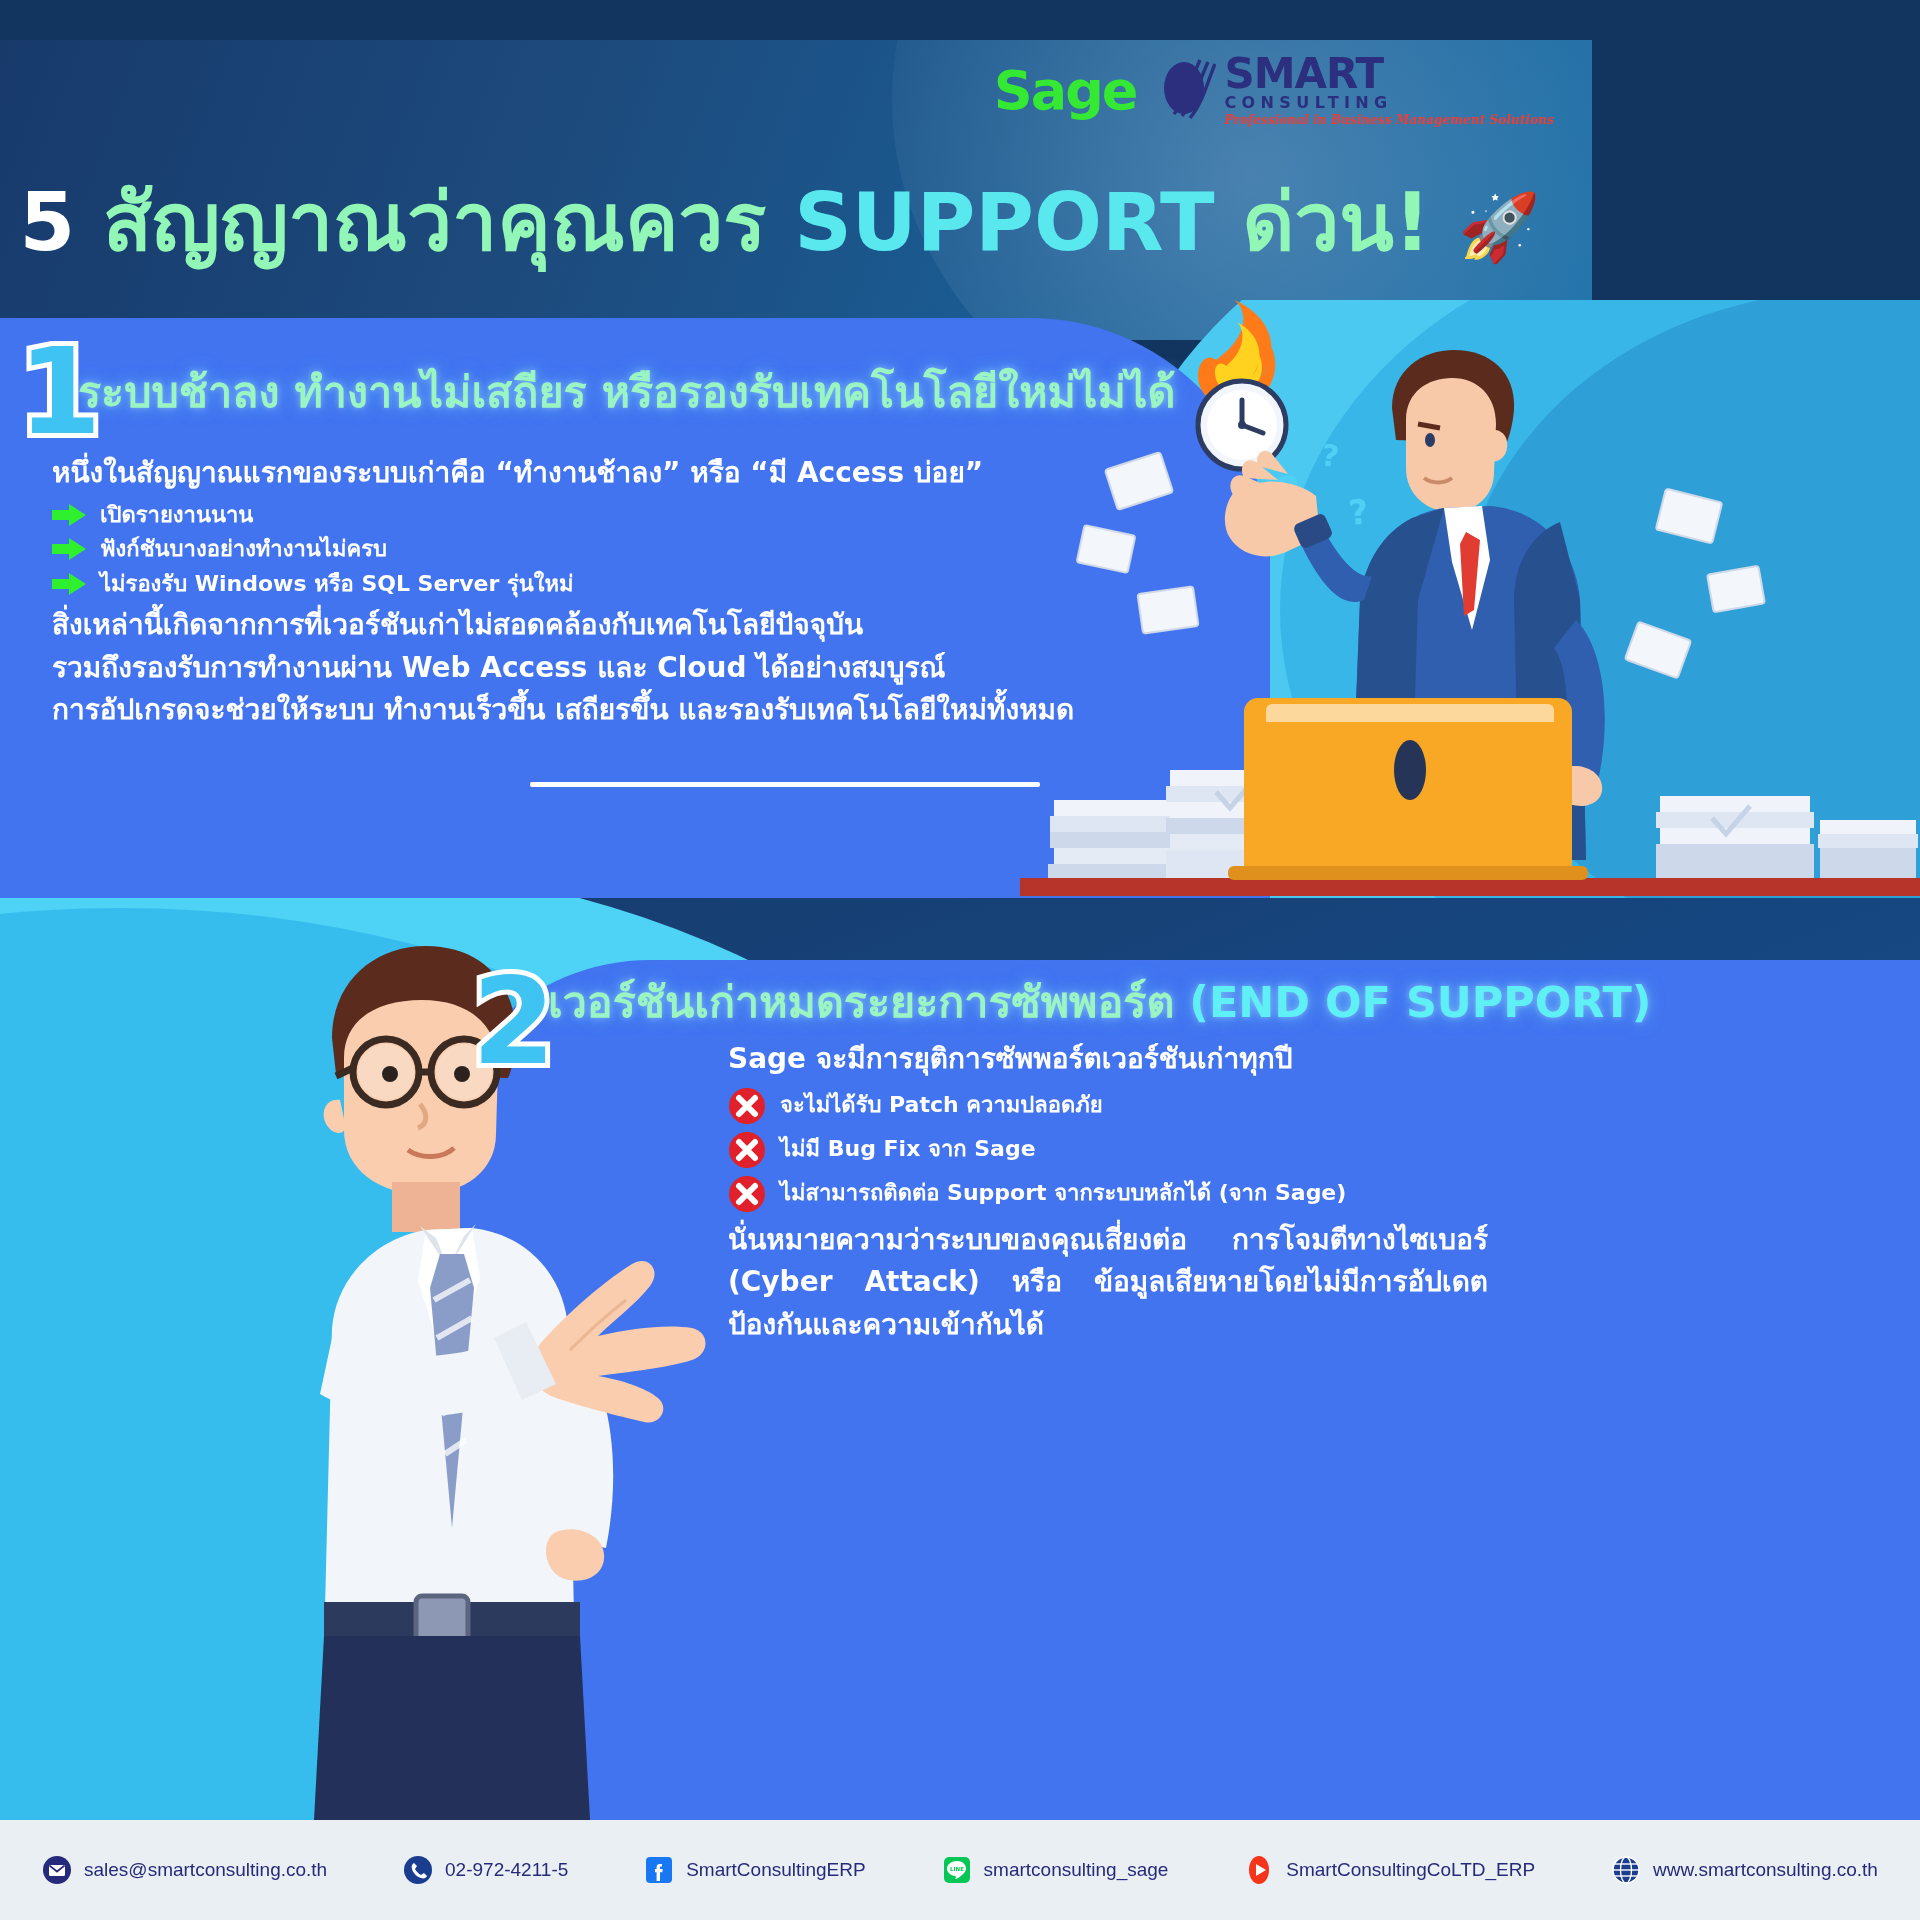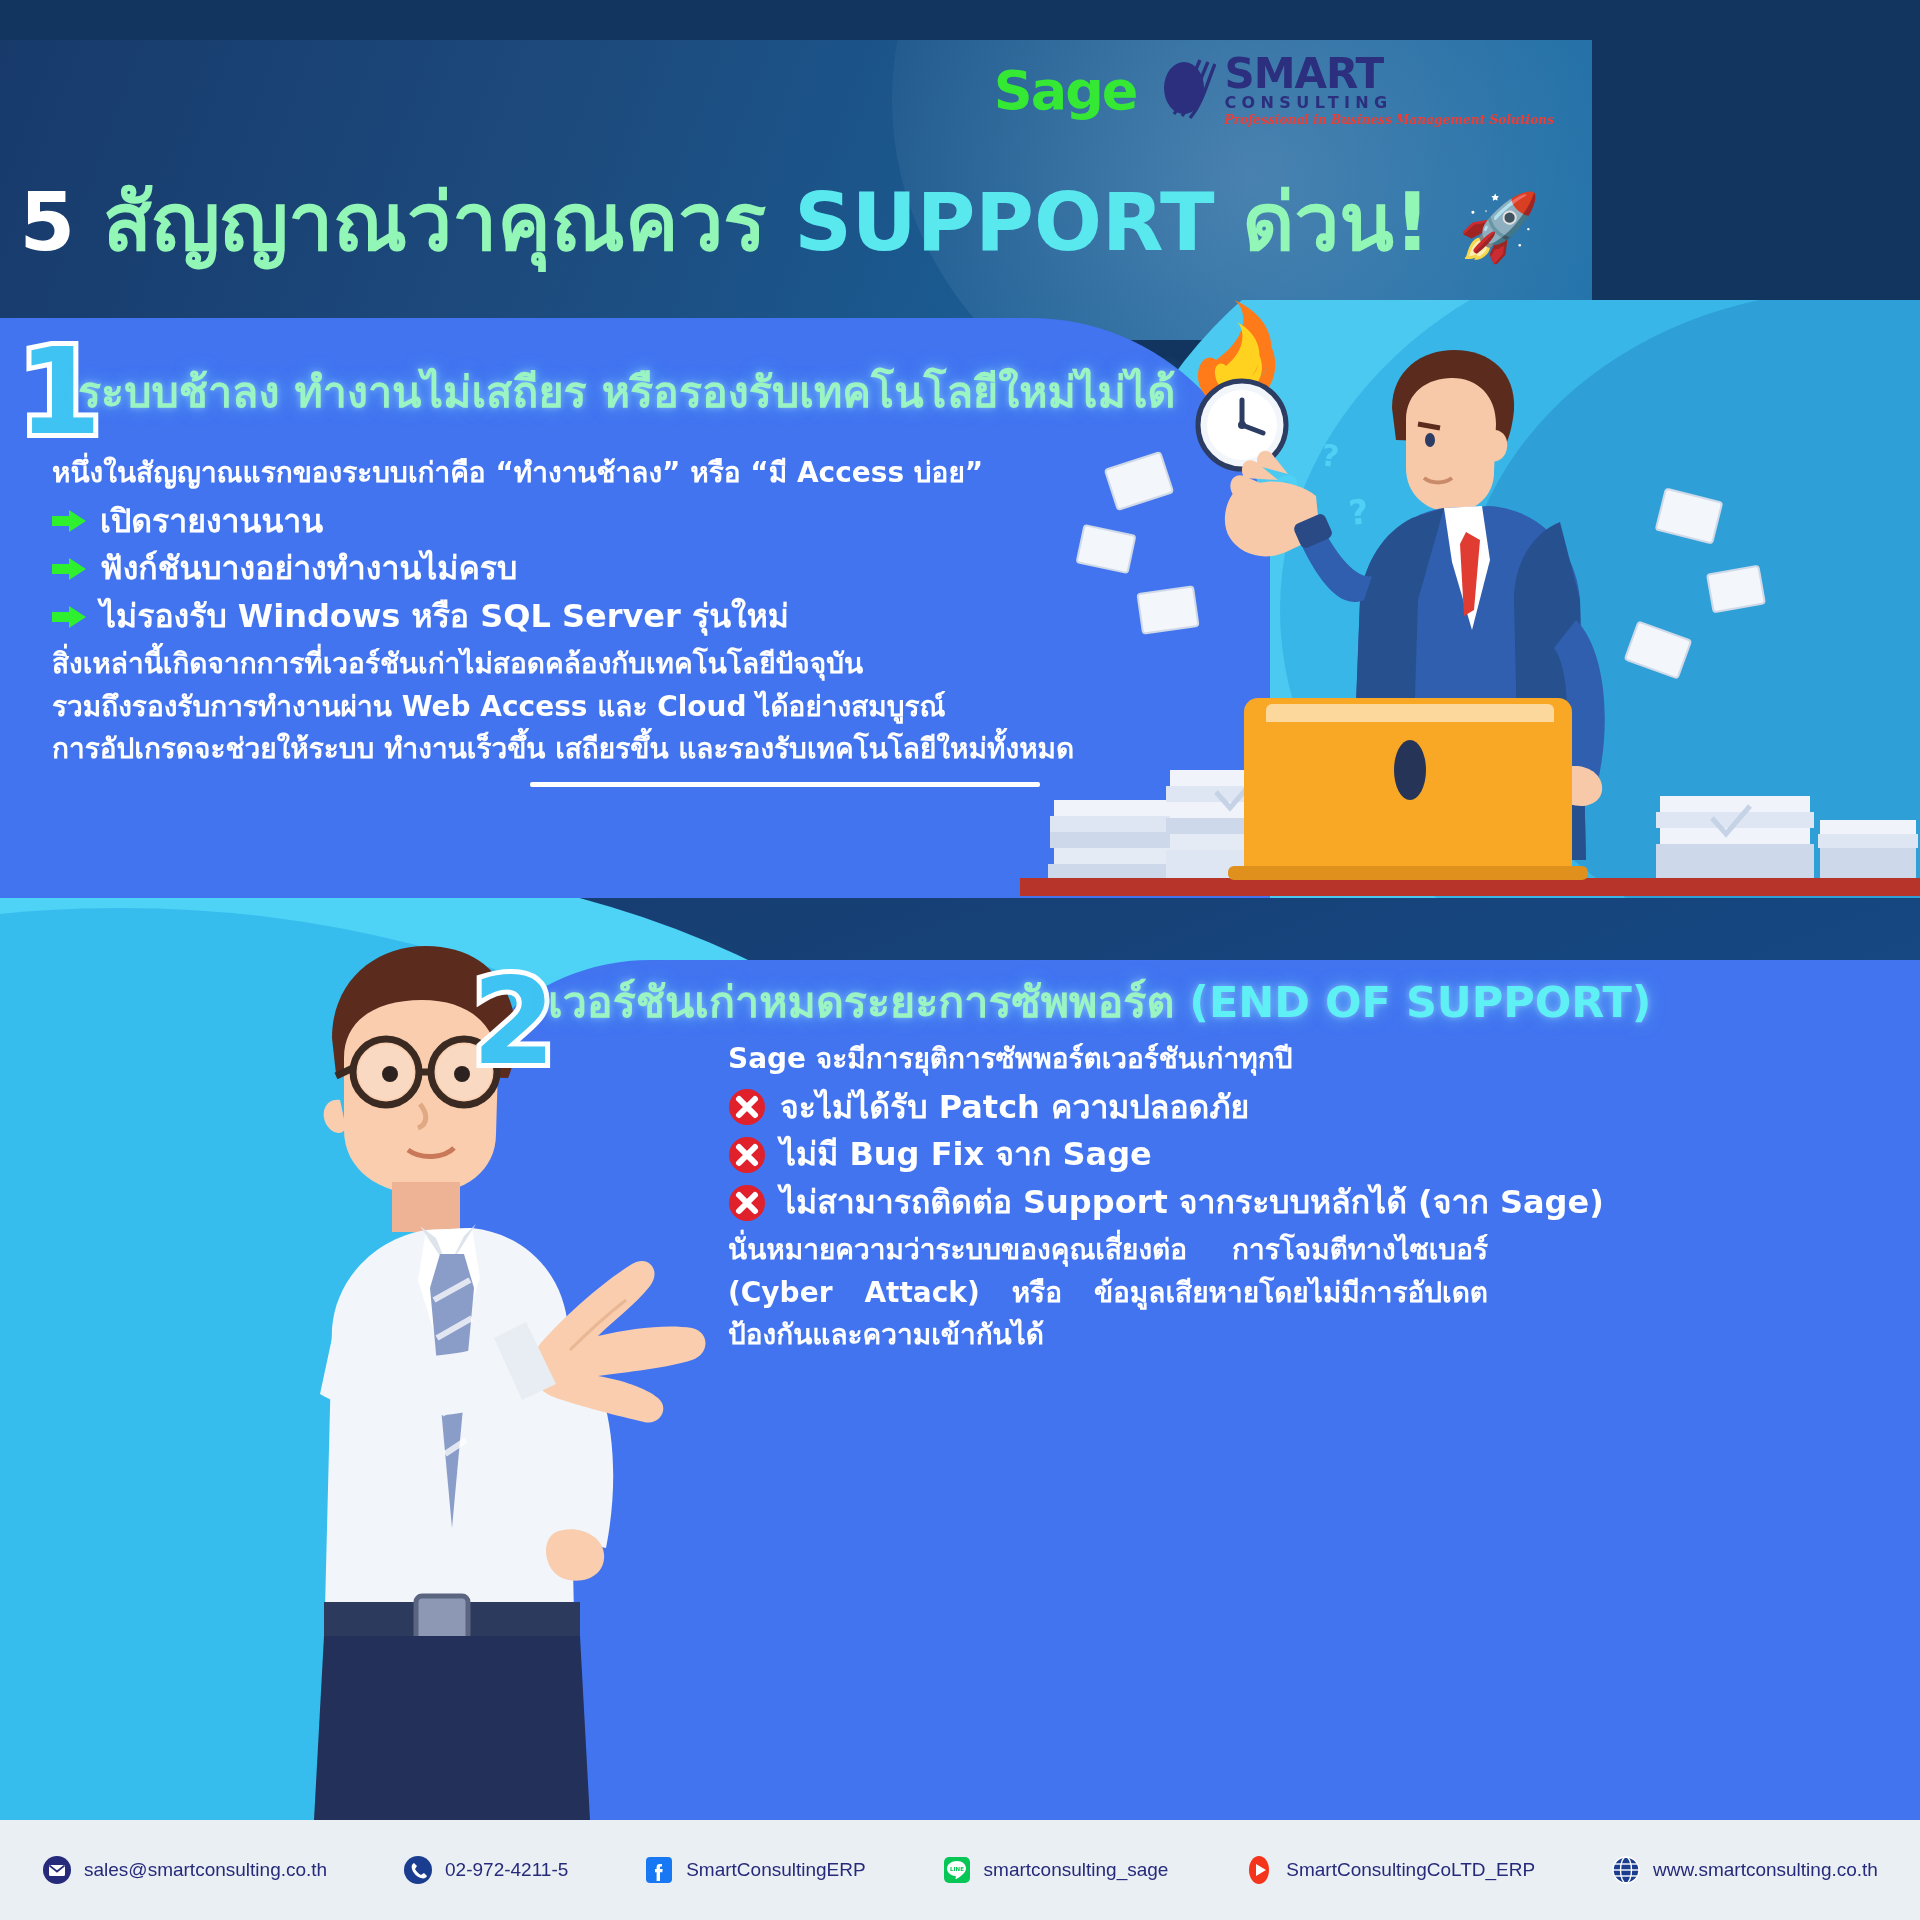--- a/index.html
+++ b/index.html
@@ -107,21 +107,21 @@
     font-family:"DejaVu Sans", sans-serif; font-weight:bold;
     color:#ffffff; font-size:28px; line-height:1.52;
     white-space:nowrap;
   }
   .ptext.just{ text-align:justify; white-space:normal; }
 
   .blist{ margin:4px 0 4px 0; }
   .brow{ display:flex; align-items:center; gap:14px; margin:6px 0; }
   .arrow-ico{ flex:0 0 auto; width:34px; height:24px; }
   .x-ico{ flex:0 0 auto; width:38px; height:38px; }
-  .brow .ptext{ font-size:32px; line-height:1.3; }
+  .brow .ptext{ font-size:22px; line-height:1.3; }
 
   .rule1{
     position:absolute; left:530px; top:782px; width:510px; height:5px;
     background:#ffffff; z-index:7; border-radius:2px;
   }
 
   
   .ill1{ position:absolute; right:0; top:300px; width:900px; height:600px; z-index:5; }
 
   

